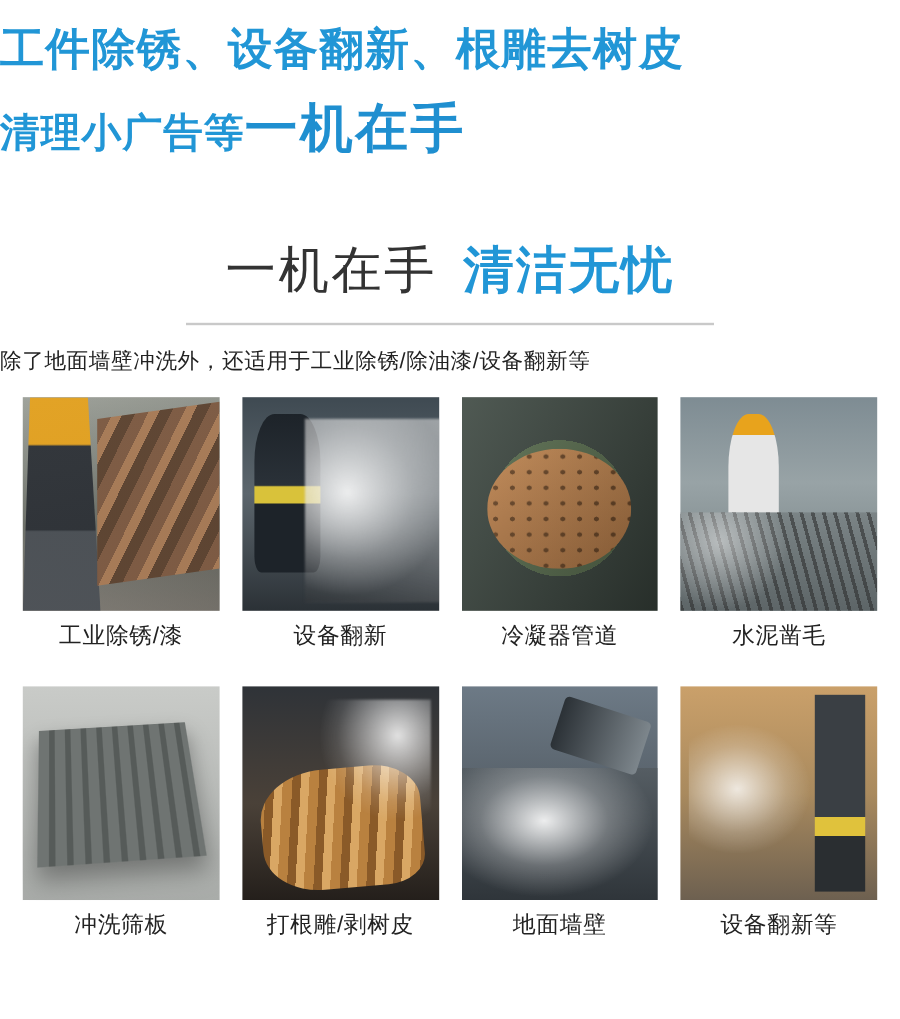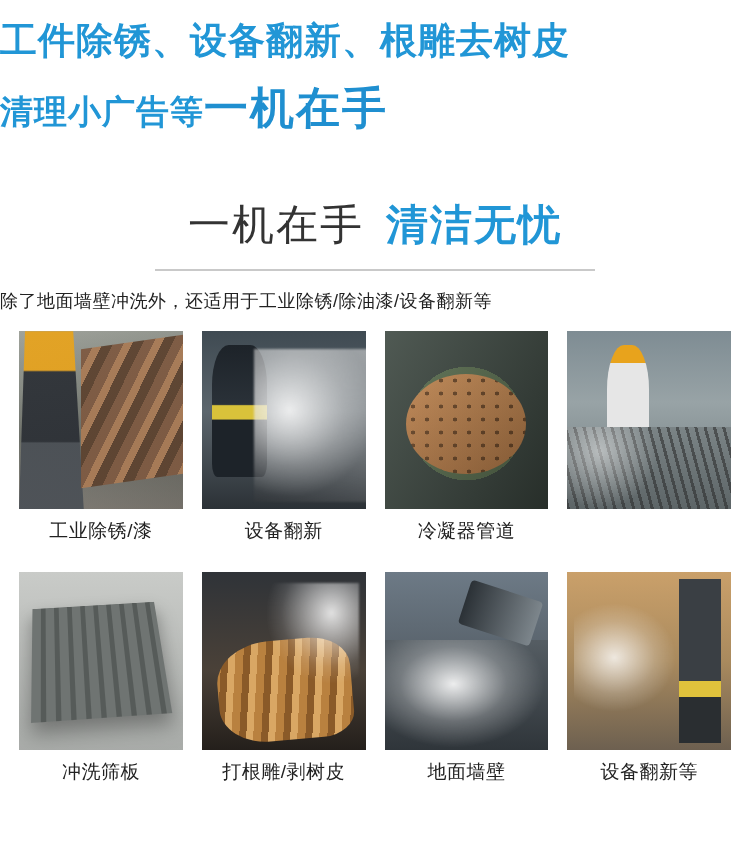--- a/index.html
+++ b/index.html
@@ -262,20 +262,21 @@
       <div class="caption">设备翻新</div>
     </div>
 
     <div class="cell">
       <div class="photo ph-c"></div>
       <div class="caption">冷凝器管道</div>
     </div>
 
     <div class="cell">
       <div class="photo ph-d"></div>
+      <div class="caption">水泥凿毛</div>
     </div>
 
     <div class="cell">
       <div class="photo ph-e"></div>
       <div class="caption">冲洗筛板</div>
     </div>
 
     <div class="cell">
       <div class="photo ph-f"></div>
       <div class="caption">打根雕/剥树皮</div>

